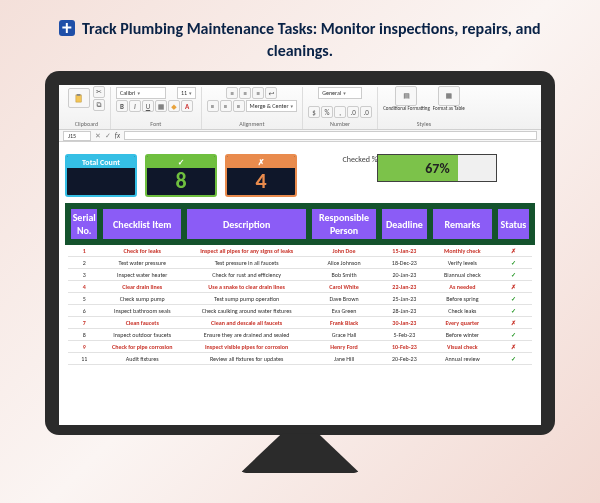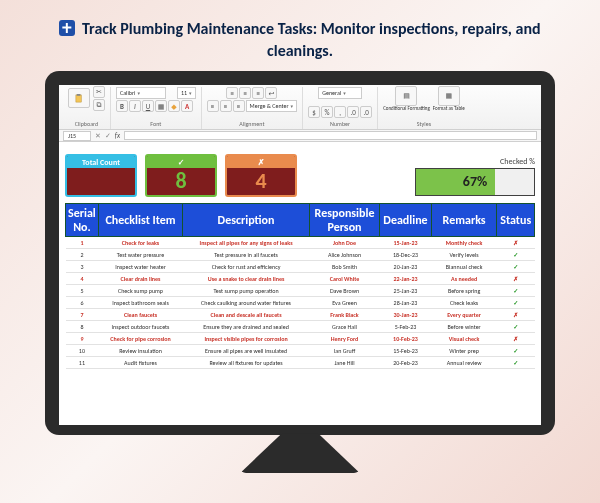--- a/index.html
+++ b/index.html
@@ -23,34 +23,34 @@
   .dd{font-size:5px;color:#777}
 
   .fxbar{display:flex;align-items:center;border-bottom:1px solid #d0d0d0;background:#f7f7f7;height:12px;gap:4px;padding:0 4px}
   .cellref{background:#fff;border:1px solid #ccc;padding:0 4px;font-size:6px;min-width:28px}
   .fx{font-style:italic;font-size:7px;color:#555}
   .fxinput{flex:1;background:#fff;border:1px solid #ccc;height:9px}
 
   .sheet{padding:4px 6px}
   .titlebar{background:#6fbf3f;color:#fff;font-weight:700;text-align:center;font-size:13px;padding:5px 0;border-radius:2px}
   .cards{display:flex;gap:8px;margin:8px 0 6px;align-items:stretch}
-  .card{border:2px solid;border-radius:3px;text-align:center;padding:2px 0 3px;width:72px;background:#7f1d1d}
+  .card{border:2px solid;border-radius:3px;text-align:center;padding:2px 0 3px;width:72px;background:#0f172a}
   .card .chead{font-size:8px;font-weight:600;padding:1px 0;margin:-2px -0px 2px;border-radius:1px 1px 0 0}
   .card .cval{font-size:22px;font-weight:700;line-height:1}
   .c-blue{border-color:#35bfe5}.c-blue .chead{background:#35bfe5;color:#fff}.c-blue .cval{color:#35bfe5}
   .c-green{border-color:#6fbf3f}.c-green .chead{background:#6fbf3f;color:#fff}.c-green .cval{color:#6fbf3f}
   .c-orange{border-color:#e98b4d}.c-orange .chead{background:#e98b4d;color:#fff}.c-orange .cval{color:#e98b4d}
-  .pct{flex:1;display:flex;flex-direction:column;align-items:flex-end;justify-content:center}
+  .pct{flex:1;display:flex;flex-direction:row;align-items:flex-start;justify-content:center}
   .pct .plabel{font-size:8px;color:#444;margin-bottom:2px}
   .pct .pbar{width:120px;height:28px;border:1px solid #404040;background:#f0f0f0;position:relative}
   .pct .pfill{position:absolute;inset:0;background:#7cc24a}
   .pct .ptxt{position:absolute;inset:0;display:flex;align-items:center;justify-content:center;font-weight:700;font-size:14px;color:#222}
 
   table{width:100%;border-collapse:collapse;font-size:6px;table-layout:fixed}
-  thead th{background:#1d4ed8;color:#fff;font-weight:700;padding:2px 1px;border:1px solid #14532d;font-size:12px}
+  thead th{background:#8b5cf6;color:#fff;font-weight:700;padding:2px 1px;border:6px solid #14532d;font-size:10px}
   tbody td{border-bottom:1px solid #e2e2e2;padding:1.5px 1px;text-align:center;white-space:nowrap;overflow:hidden;text-overflow:ellipsis}
   tbody tr.red td{color:#c9352b;font-weight:600}
   .st-ok{color:#2e9b2e;font-weight:700}
   .st-bad{color:#c9352b;font-weight:700}
   col.serial{width:7%} col.item{width:18%} col.desc{width:27%} col.resp{width:15%} col.dead{width:11%} col.rem{width:14%} col.stat{width:8%}
 </style>
 </head>
 <body>
 
 <div class="headline">
@@ -287,29 +287,20 @@
             <tr class="red">
               <td>9</td>
               <td>Check for pipe corrosion</td>
               <td>Inspect visible pipes for corrosion</td>
               <td>Henry Ford</td>
               <td>10-Feb-23</td>
               <td>Visual check</td>
               <td class="st-bad">✗</td>
             </tr>
             <tr>
-              <td>10</td>
-              <td>Review insulation</td>
-              <td>Ensure all pipes are well insulated</td>
-              <td>Ian Gruff</td>
-              <td>15-Feb-23</td>
-              <td>Winter prep</td>
-              <td class="st-ok">✓</td>
-            </tr>
-            <tr>
               <td>11</td>
               <td>Audit fixtures</td>
               <td>Review all fixtures for updates</td>
               <td>Jane Hill</td>
               <td>20-Feb-23</td>
               <td>Annual review</td>
               <td class="st-ok">✓</td>
             </tr>
           </tbody>
       </table>

